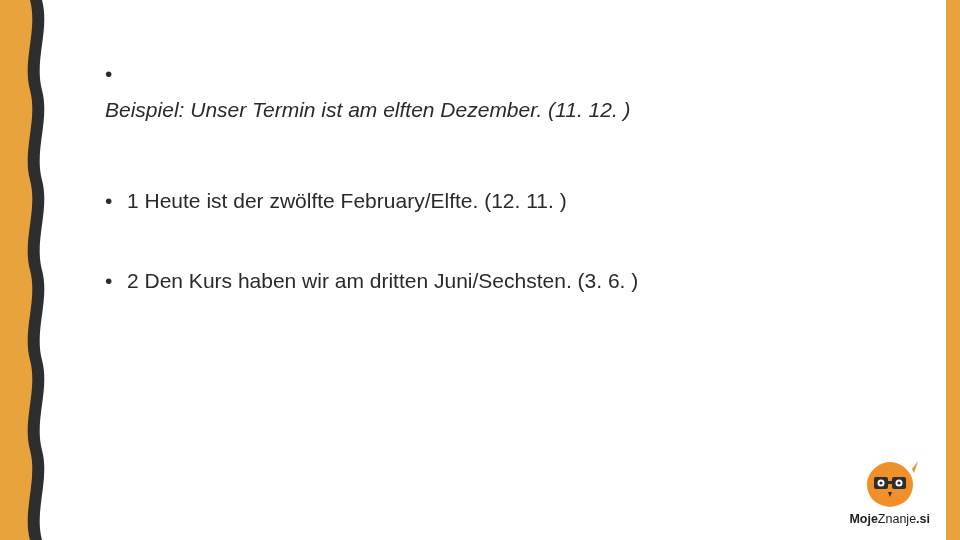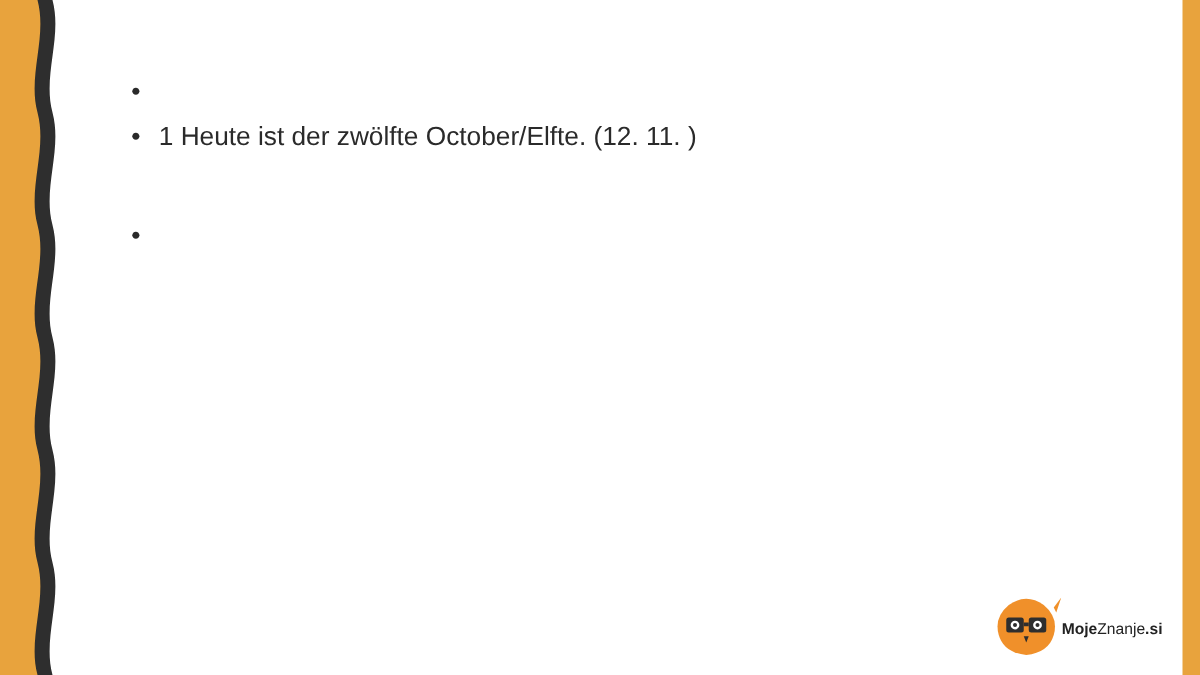--- a/index.html
+++ b/index.html
@@ -54,21 +54,21 @@
       margin-bottom: 60px;
     }
     .item {
       margin-bottom: 48px;
     }
     .logo-wrap {
       position: absolute;
       right: 30px;
       bottom: 14px;
       display: flex;
-      flex-direction: row;
+      flex-direction: column;
       align-items: center;
       margin-left: 22px;
     }
     .mascot {
       width: 56px;
       height: 50px;
       position: relative;
     }
     .brand {
       font-size: 12.5px;
@@ -88,28 +88,30 @@
     <path d="M0,0 L30,0 C38,30 22,60 30,90 C38,120 22,150 30,180 C38,210 22,240 30,270 C38,300 22,330 30,360 C38,390 22,420 30,450 C38,480 22,510 30,540 L0,540 Z" fill="#e8a33d"></path>
   </svg>
 </div>
 
 <div class="right-stripe"></div>
 
 <div class="content">
   <div class="bullet-line">
     <span class="bullet">•</span>
   </div>
+  <div class="example">Beispiel: Unser Termin ist am elften Dezember. (11. 12. )</div>
 
   <div class="bullet-line item">
     <span class="bullet">•</span>
-    <span>1 Heute ist der  zwölfte October/Elfte. (12. 11. )</span>
+    <span>1 Heute ist der  zwölfte February/Elfte. (12. 11. )</span>
   </div>
 
   <div class="bullet-line item">
     <span class="bullet">•</span>
+    <span>2 Den Kurs haben wir am dritten Juni/Sechsten. (3. 6. )</span>
   </div>
 </div>
 
 <div class="logo-wrap">
   <div class="mascot">
     <svg width="56" height="50" viewBox="0 0 56 50">
       <path d="M6,32 Q2,18 14,8 Q28,-2 42,8 Q54,18 50,32 Q46,46 28,48 Q10,46 6,32 Z" fill="#f0902a"></path>
       <path d="M50,10 L56,2 L52,14 Z" fill="#f0902a"></path>
       <rect x="12" y="18" width="14" height="12" rx="2" fill="#2e2e2e"></rect>
       <rect x="30" y="18" width="14" height="12" rx="2" fill="#2e2e2e"></rect>

